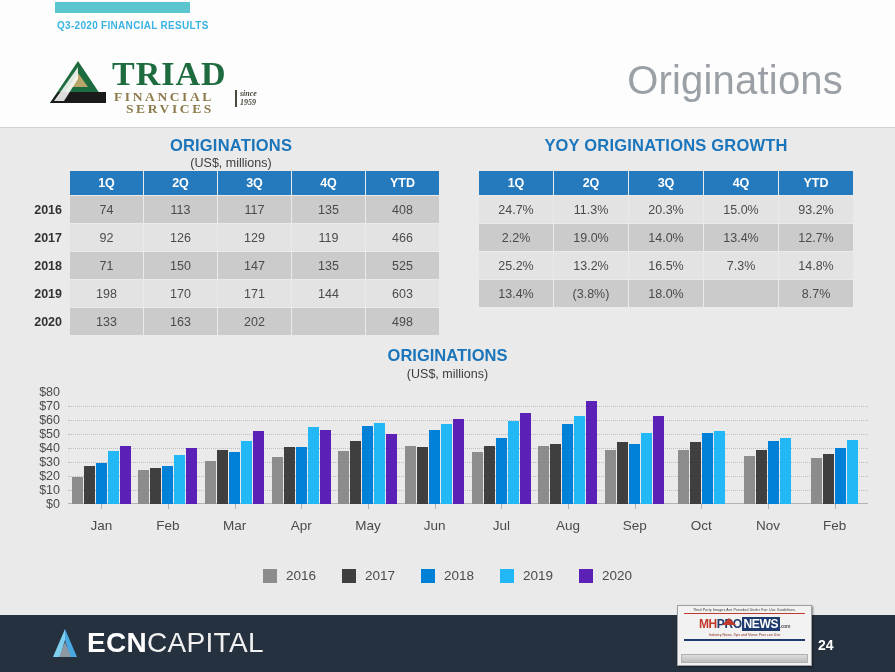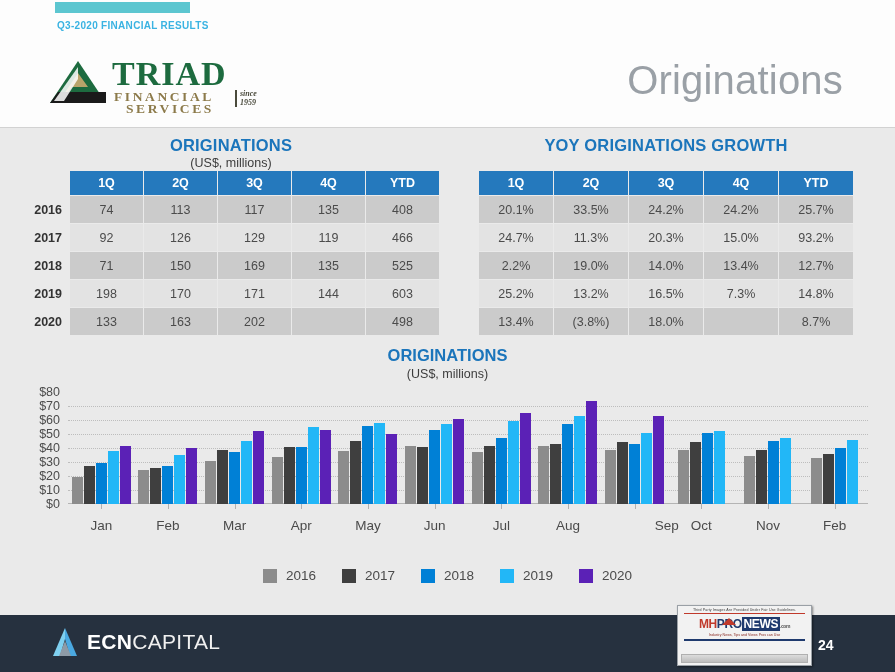--- a/index.html
+++ b/index.html
@@ -77,21 +77,21 @@
   .legend{position:absolute;left:0;top:222px;width:895px;display:flex;
       justify-content:center;align-items:center;gap:26px;}
   .lg-item{display:flex;align-items:center;gap:9px;}
   .lg-sw{width:14px;height:14px;}
   .lg-tx{font-size:13.5px;color:#4b4b4b;}
 
   
   .footer{position:absolute;left:0;top:615px;width:895px;height:57px;background:#26313f;}
   .ecn{position:absolute;left:52px;top:12px;display:flex;align-items:center;gap:9px;}
   .ecn-mark{width:26px;height:30px;}
-  .ecn-txt{font-size:21px;color:#fff;letter-spacing:.3px;}
+  .ecn-txt{font-size:28px;color:#fff;letter-spacing:.3px;}
   .ecn-txt b{font-weight:bold;}
   .ecn-txt span{font-weight:300;color:#f0f0f0;}
   .pageno{position:absolute;left:818px;top:22px;font-size:14px;font-weight:bold;color:#fff;}
 
   .mh-badge{position:absolute;left:677px;top:605px;width:133px;height:59px;
       background:#f2f2f2;border:1px solid #9aa0a6;box-shadow:1px 1px 2px rgba(0,0,0,.45);}
   .mh-fairuse{font-size:3.6px;color:#3a3a3a;text-align:center;padding-top:1.5px;
       letter-spacing:.12px;white-space:nowrap;}
   .mh-rule{height:1.5px;background:#c0392b;margin:1px 6px 0 6px;}
   .mh-logo{text-align:center;font-size:12px;font-weight:bold;margin-top:3px;
@@ -166,21 +166,21 @@
             <td class="val">92</td>
             <td class="val">126</td>
             <td class="val">129</td>
             <td class="val">119</td>
             <td class="val">466</td>
           </tr>
           <tr class="odd">
             <td class="rowlab">2018</td>
             <td class="val">71</td>
             <td class="val">150</td>
-            <td class="val">169</td>
+            <td class="val">147</td>
             <td class="val">135</td>
             <td class="val">525</td>
           </tr>
           <tr class="even">
             <td class="rowlab">2019</td>
             <td class="val">198</td>
             <td class="val">170</td>
             <td class="val">171</td>
             <td class="val">144</td>
             <td class="val">603</td>
@@ -204,27 +204,20 @@
         <thead>
             <tr>
           <th>1Q</th>
           <th>2Q</th>
           <th>3Q</th>
           <th>4Q</th>
           <th>YTD</th>
         </tr>
           </thead>
         <tbody>
-          <tr class="odd">
-            <td class="val">20.1%</td>
-            <td class="val">33.5%</td>
-            <td class="val">24.2%</td>
-            <td class="val">24.2%</td>
-            <td class="val">25.7%</td>
-          </tr>
           <tr class="even">
             <td class="val">24.7%</td>
             <td class="val">11.3%</td>
             <td class="val">20.3%</td>
             <td class="val">15.0%</td>
             <td class="val">93.2%</td>
           </tr>
           <tr class="odd">
             <td class="val">2.2%</td>
             <td class="val">19.0%</td>
@@ -345,21 +338,21 @@
             <div class="tick" style="left: 62.5%;"></div>
             <div class="mlab" style="left: 62.5%;">Aug</div>
             <div class="group" style="left: 66.6667%; width: 8.33333%;">
               <div class="bar" style="height: 53.9px; background: rgb(140, 140, 140);"></div>
               <div class="bar" style="height: 62.3px; background: rgb(63, 63, 63);"></div>
               <div class="bar" style="height: 60.2px; background: rgb(0, 128, 214);"></div>
               <div class="bar" style="height: 70.7px; background: rgb(34, 183, 247);"></div>
               <div class="bar" style="height: 88.2px; background: rgb(91, 33, 182);"></div>
             </div>
             <div class="tick" style="left: 70.8333%;"></div>
-            <div class="mlab" style="left: 70.8333%; margin-left: 32px;">Sep</div>
+            <div class="mlab" style="left: 70.8333%;">Sep</div>
             <div class="group" style="left: 75%; width: 8.33333%;">
               <div class="bar" style="height: 53.9px; background: rgb(140, 140, 140);"></div>
               <div class="bar" style="height: 61.6px; background: rgb(63, 63, 63);"></div>
               <div class="bar" style="height: 71.4px; background: rgb(0, 128, 214);"></div>
               <div class="bar" style="height: 72.8px; background: rgb(34, 183, 247);"></div>
             </div>
             <div class="tick" style="left: 79.1667%;"></div>
             <div class="mlab" style="left: 79.1667%;">Oct</div>
             <div class="group" style="left: 83.3333%; width: 8.33333%;">
               <div class="bar" style="height: 47.6px; background: rgb(140, 140, 140);"></div>

